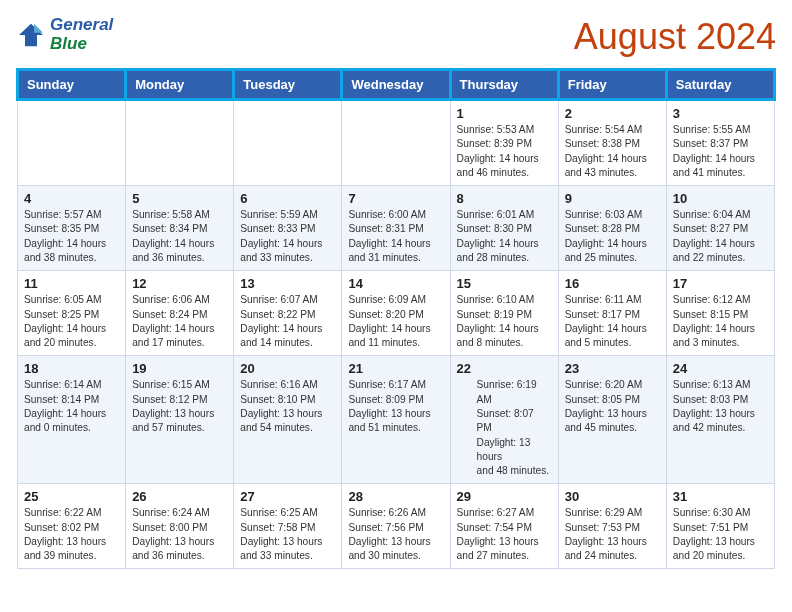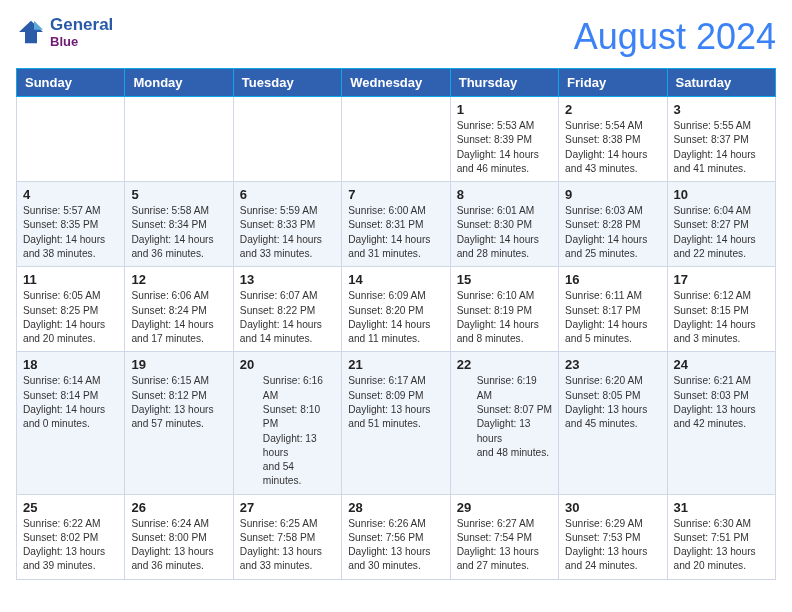--- a/index.html
+++ b/index.html
@@ -13,49 +13,50 @@
     .header {
       display: flex;
       justify-content: space-between;
       align-items: flex-start;
       margin-bottom: 10px;
     }
     .logo {
       display: flex;
       align-items: center;
       gap: 4px;
+      font-style: italic;
     }
     .logo-icon {
       width: 30px;
       height: 30px;
     }
     .title-block {
       text-align: right;
     }
     .month-year {
       font-size: 36px;
       font-weight: normal;
-      color: #3b82f6;
+      color: #c2410c;
     }
     .location {
       font-size: 16px;
       color: #444;
     }
     .calendar {
       width: 100%;
       border-collapse: collapse;
     }
     .calendar th {
       background: #3060b0;
       color: #fff;
       font-size: 13px;
       font-weight: bold;
       text-align: left;
       padding: 6px 8px;
-      border: 1px solid #0ea5e9;
+      border: 3px solid #0ea5e9;
     }
     .calendar td {
       width: 14.28%;
       vertical-align: top;
       border: 1px solid #d0d8e8;
       padding: 5px 6px;
       min-height: 80px;
       background: #fff;
       font-size: 10.5px;
       color: #333;
@@ -83,21 +84,21 @@
 <body>
 
 <div class="header">
   <div class="logo">
     <svg class="logo-icon" viewBox="0 0 40 40" xmlns="http://www.w3.org/2000/svg">
       <polygon points="20,5 36,20 28,20 28,35 12,35 12,20 4,20" fill="#2a5ba8"></polygon>
       <polygon points="24,5 36,17 24,17" fill="#5ba8d8"></polygon>
     </svg>
     <div>
       <div style="font-size:17px;font-weight:bold;color:#2a5ba8;line-height:1.1;">General</div>
-      <div style="font-size:13px;font-weight:bold;color:#701a75;line-height:1.1;">Blue</div>
+      <div style="font-size:17px;font-weight:bold;color:#15803d;line-height:1.1;">Blue</div>
     </div>
   </div>
   <div class="title-block">
     <div class="month-year">August 2024</div>
   </div>
 </div>
 
 <table class="calendar">
   <thead>
     <tr>
@@ -250,21 +251,21 @@
         </td>
         <td>
           <span class="day-number">19</span>
           <div class="day-info" style="white-space: pre-line;">Sunrise: 6:15 AM
 Sunset: 8:12 PM
 Daylight: 13 hours
 and 57 minutes.</div>
         </td>
         <td>
           <span class="day-number">20</span>
-          <div class="day-info" style="white-space: pre-line; margin-left: 23px;">Sunrise: 6:16 AM
+          <div class="day-info" style="white-space: pre-line;">Sunrise: 6:16 AM
 Sunset: 8:10 PM
 Daylight: 13 hours
 and 54 minutes.</div>
         </td>
         <td>
           <span class="day-number">21</span>
           <div class="day-info" style="white-space: pre-line;">Sunrise: 6:17 AM
 Sunset: 8:09 PM
 Daylight: 13 hours
 and 51 minutes.</div>
@@ -278,21 +279,21 @@
         </td>
         <td>
           <span class="day-number">23</span>
           <div class="day-info" style="white-space: pre-line;">Sunrise: 6:20 AM
 Sunset: 8:05 PM
 Daylight: 13 hours
 and 45 minutes.</div>
         </td>
         <td>
           <span class="day-number">24</span>
-          <div class="day-info" style="white-space: pre-line;">Sunrise: 6:21 AM
+          <div class="day-info" style="white-space: pre-line;">Sunrise: 6:13 AM
 Sunset: 8:03 PM
 Daylight: 13 hours
 and 42 minutes.</div>
         </td>
       </tr>
       <tr>
         <td>
           <span class="day-number">25</span>
           <div class="day-info" style="white-space: pre-line;">Sunrise: 6:22 AM
 Sunset: 8:02 PM

